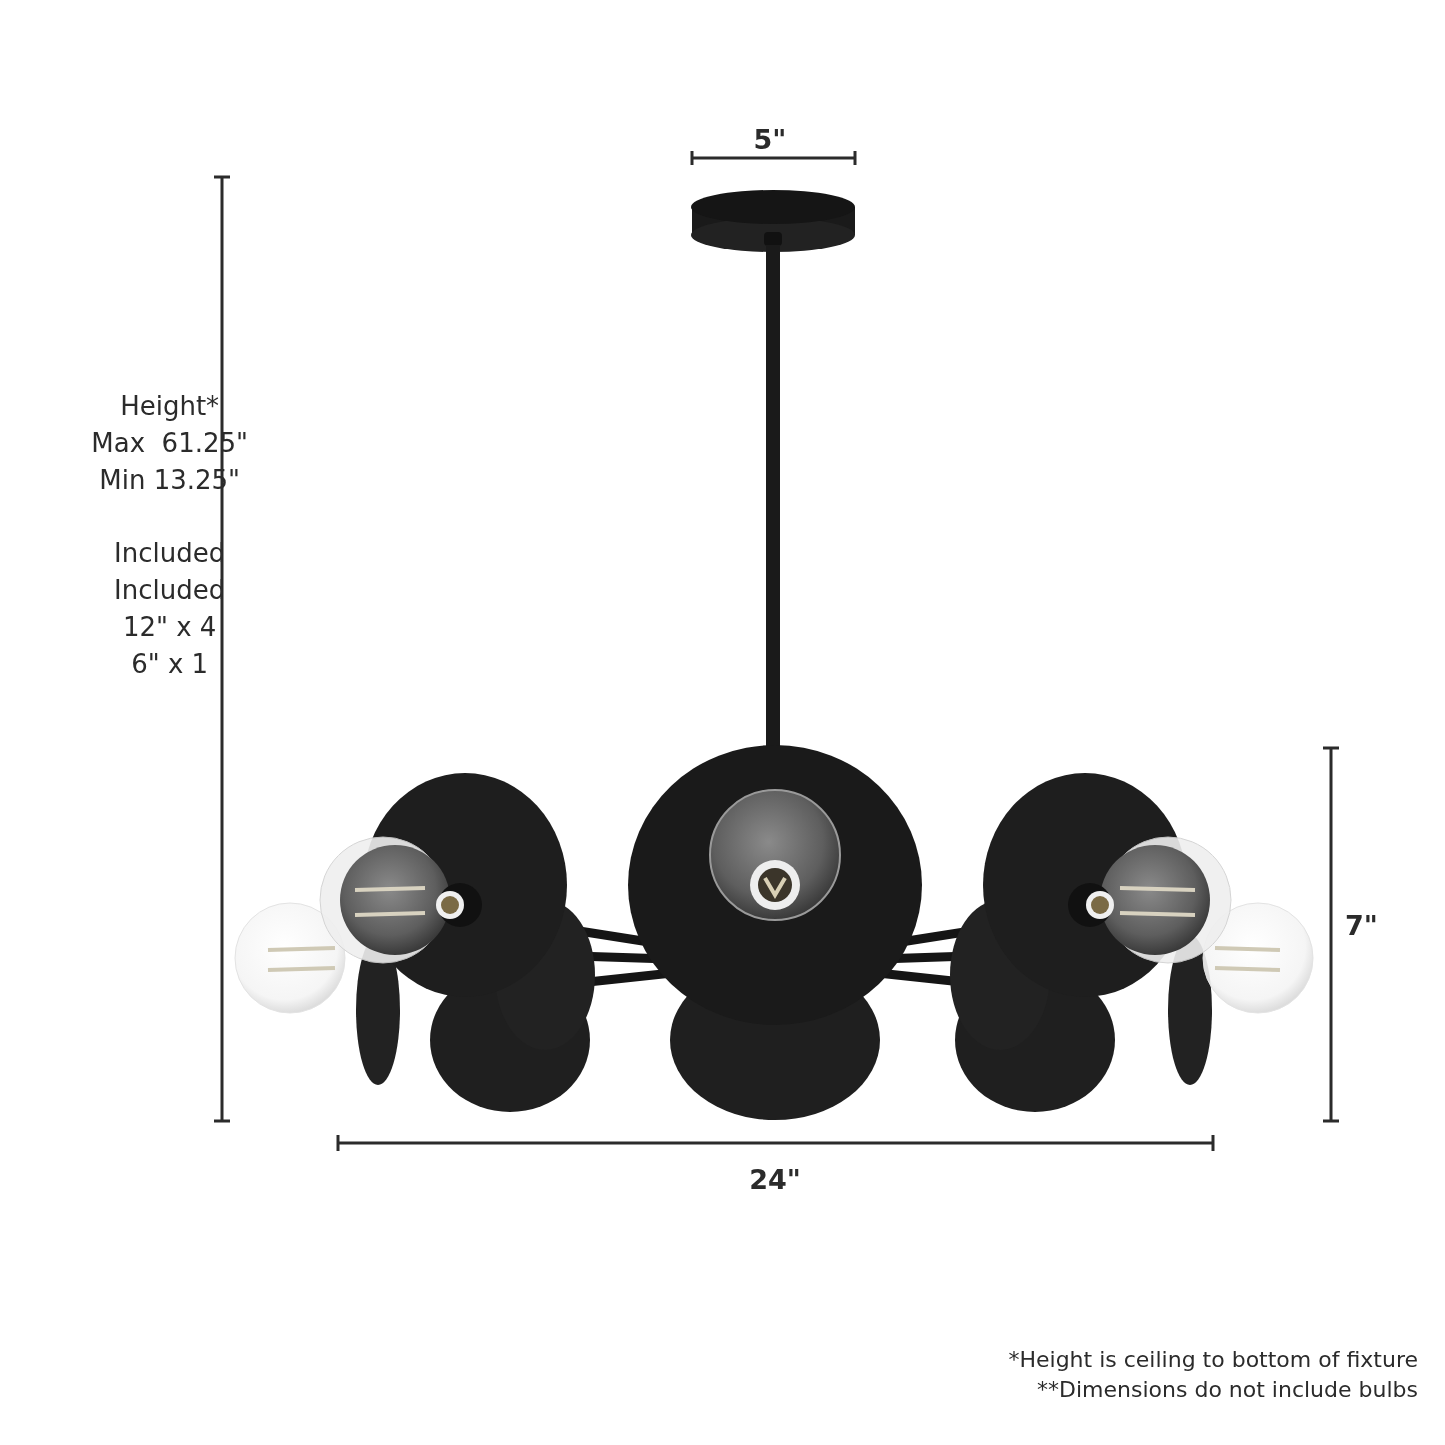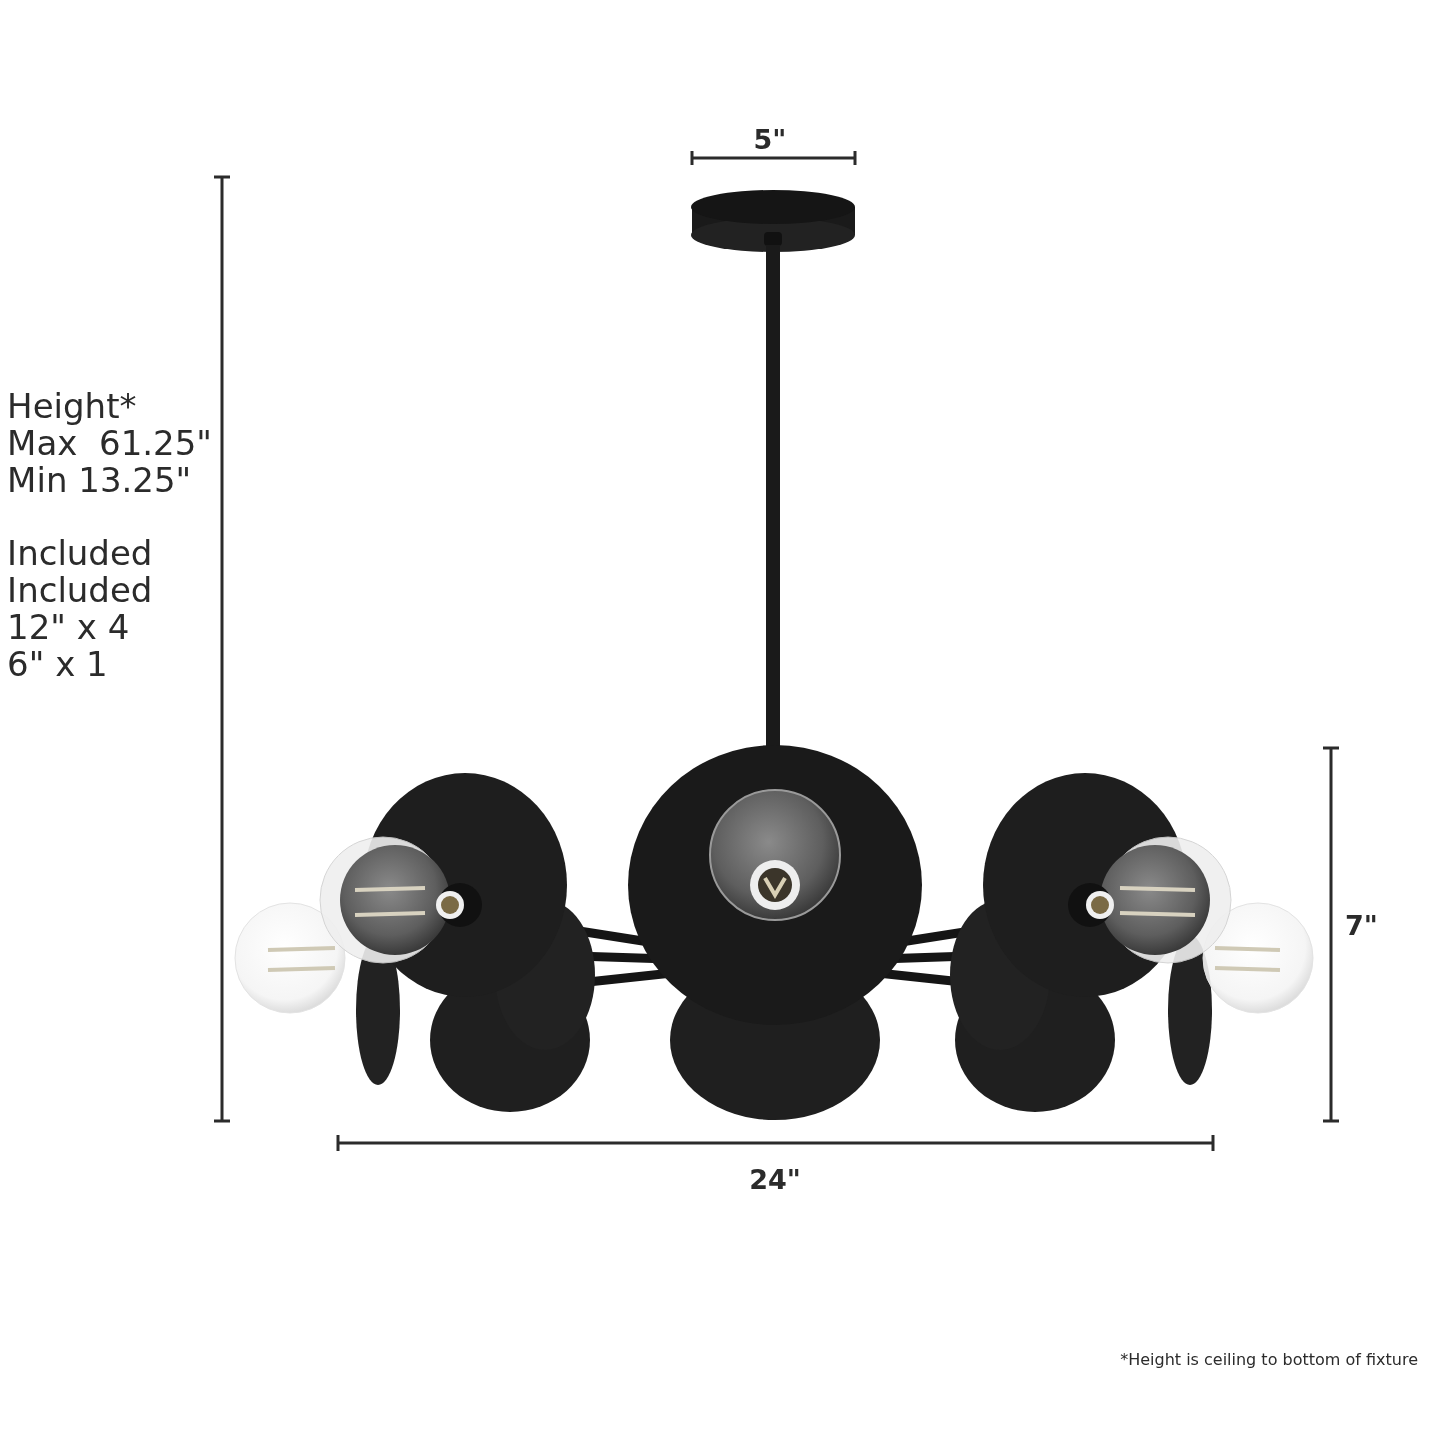--- a/index.html
+++ b/index.html
@@ -1,25 +1,25 @@
 <!DOCTYPE html>
 <html><head>
   <meta charset="utf-8">
   <style>
     html, body { margin: 0; padding: 0; background: #ffffff; }
     body { width: 1445px; height: 1445px; position: relative; overflow: hidden; font-family: "DejaVu Sans", sans-serif; color: #2b2b2b; }
     .abs { position: absolute; }
     .label { font-size: 26px; line-height: 35px; color: #2b2b2b; }
-    .height-block { right: 1233px; top: 388px; text-align: left; font-size: 34px; line-height: 37px; }
+    .height-block { right: 1197px; top: 388px; text-align: center; font-size: 26px; line-height: 37px; }
     .height-block div { white-space: nowrap; }
     .gap { height: 36px; }
     .dim-5 { left: 740px; top: 122px; width: 60px; text-align: center; font-size: 27px; font-weight: bold; }
     .dim-7 { left: 1345px; top: 908px; font-size: 27px; font-weight: bold; }
     .dim-24 { left: 740px; top: 1162px; width: 70px; text-align: center; font-size: 27px; font-weight: bold; }
-    .footnotes { right: 27px; top: 1345px; text-align: right; font-size: 16px; line-height: 30px; }
+    .footnotes { right: 27px; top: 1345px; text-align: right; font-size: 22px; line-height: 30px; }
     svg.fixture { position: absolute; left: 0; top: 0; }
   </style>
 </head>
 <body>
 
 <svg class="fixture" width="1445" height="1445" viewBox="0 0 1445 1445">
   <defs>
     <radialGradient id="bulbClear" cx="45%" cy="40%" r="60%">
       <stop offset="0%" stop-color="#ffffff" stop-opacity="0.95"></stop>
       <stop offset="80%" stop-color="#f4f4f4" stop-opacity="0.9"></stop>
@@ -141,13 +141,14 @@
   <div>12" x 4</div>
   <div>6" x 1</div>
 </div>
 
 <div class="abs label dim-5">5"</div>
 <div class="abs label dim-7">7"</div>
 <div class="abs label dim-24">24"</div>
 
 <div class="abs footnotes">
   <div>*Height is ceiling to bottom of fixture</div>
+  <div>**Dimensions do not include bulbs</div>
 </div>
 
 </body></html>

